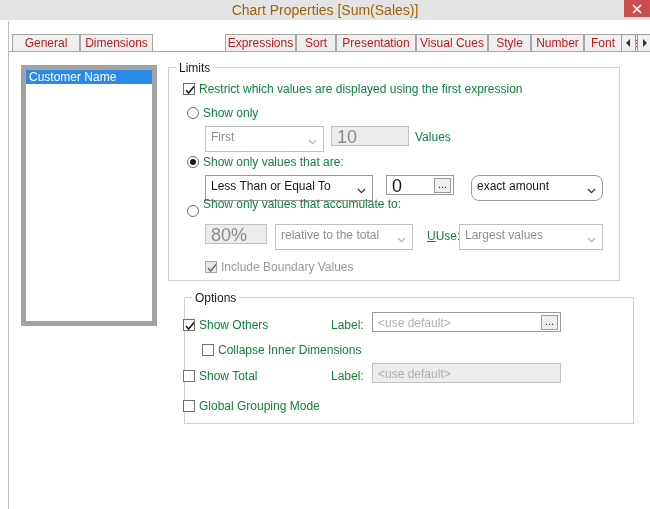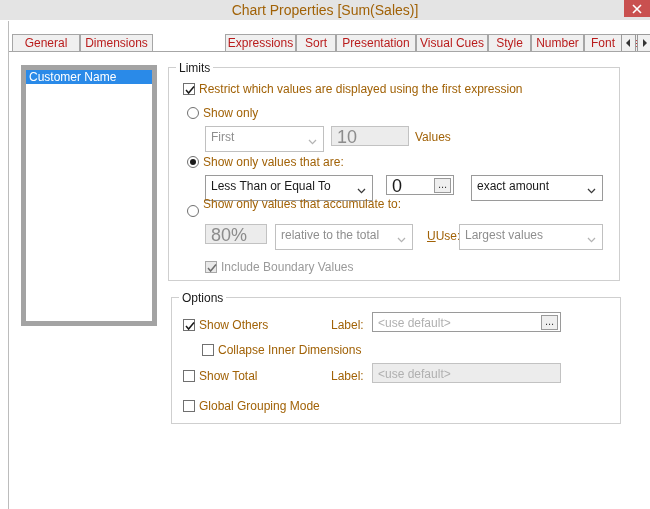--- a/index.html
+++ b/index.html
@@ -104,21 +104,21 @@
   }
   .group-title{
     position:absolute;top:-7px;left:7px;
     background:#ffffff;
     padding:0 3px;
     font-size:12px;
     color:#1a1a1a;
     white-space:nowrap;
   }
   #limits-box{left:168px;top:67px;width:452px;height:214px;}
-  #options-box{left:171px;top:297px;width:450px;height:127px;}
+  #options-box{left:184px;top:297px;width:450px;height:127px;}
   
   .cb{
     position:absolute;width:12px;height:12px;
     border:1px solid #707070;
     background:#ffffff;
     box-sizing:border-box;
     cursor:pointer;
   }
   .cb.disabled{background:#e9e9e9;border-color:#a8a8a8;cursor:default;}
   .cb svg{position:absolute;left:1px;top:1px;}
@@ -131,21 +131,21 @@
     cursor:pointer;
   }
   .radio .dot{
     position:absolute;left:2px;top:2px;width:6px;height:6px;
     border-radius:50%;background:#1a1a1a;
   }
   .lbl{
     position:absolute;
     font-size:12px;line-height:13px;
     white-space:nowrap;
-    color:#a16207;
+    color:#15803d;
   }
   .lbl.disabled{color:#9a9a9a;}
   .combo{
     position:absolute;height:26px;
     border:1px solid #9a9a9a;
     background:#ffffff;
     box-sizing:border-box;
     cursor:pointer;
   }
   .combo.disabled{border-color:#c0c0c0;}
@@ -274,21 +274,21 @@
   <span class="chev">
     <svg width="9" height="6" viewBox="0 0 9 6">
         <path d="M1 1 L4.5 4.6 L8 1" stroke="#3a3a3a" stroke-width="1.3" fill="none"></path>
       </svg>
   </span>
 </div>
 <div class="textbox" style="left:386px;top:175px;width:68px;">
   <span class="tval">0</span>
   <div class="ellipsis-btn" style="right:2px;">...</div>
 </div>
-<div class="combo" style="left:471px;top:175px;width:132px;">
+<div class="combo" style="left:471px;top:175px;width:132px;border-radius:8px;">
   <span class="ctext">exact amount</span>
   <span class="chev">
     <svg width="9" height="6" viewBox="0 0 9 6">
         <path d="M1 1 L4.5 4.6 L8 1" stroke="#3a3a3a" stroke-width="1.3" fill="none"></path>
       </svg>
   </span>
 </div>
 
 <div class="radio" style="left:187px;top:205px;"></div>
 <div class="lbl" style="left:203px;top:198px;text-align:right;">Show only values that accumulate to:</div>

